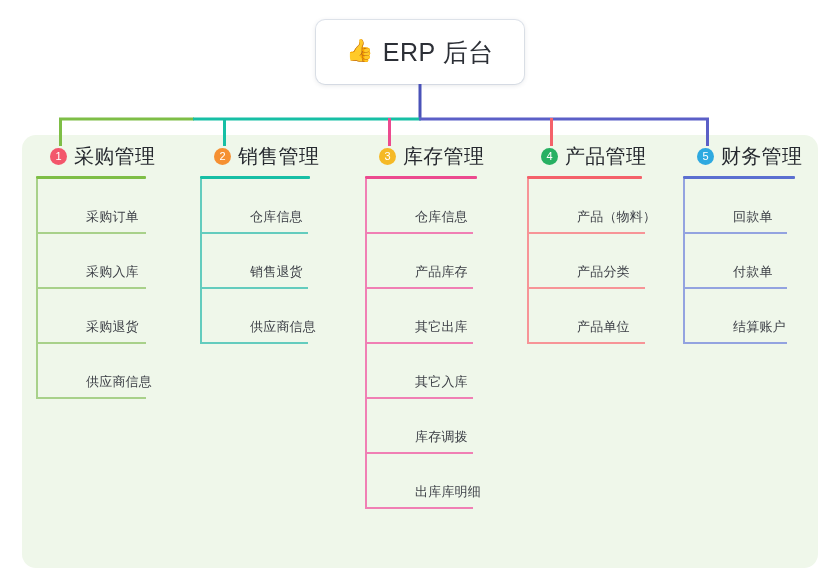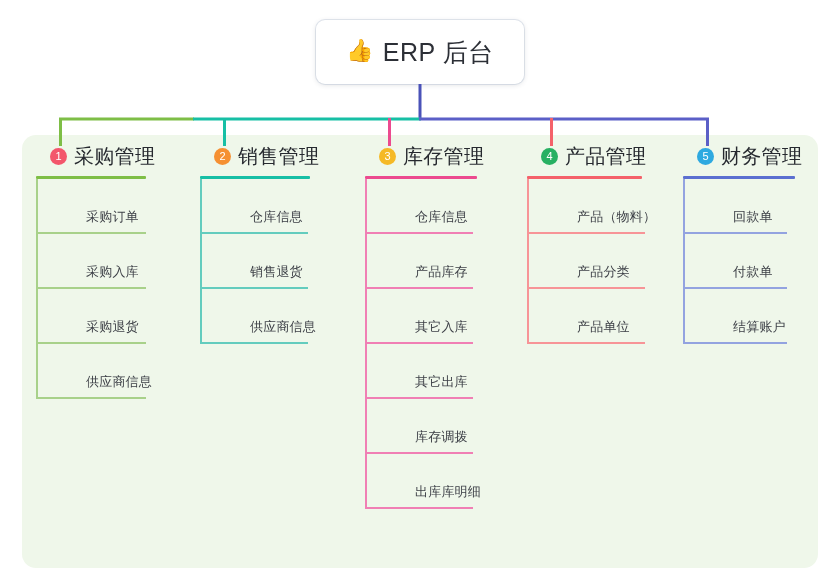--- a/index.html
+++ b/index.html
@@ -240,26 +240,26 @@
           <div class="leaf-text">仓库信息</div>
           <div class="leaf-rule" style="background: rgb(240, 127, 180); width: 108px;"></div>
         </div>
         <div class="leaf">
           <div class="leaf-spine" style="background: rgb(240, 127, 180);"></div>
           <div class="leaf-text">产品库存</div>
           <div class="leaf-rule" style="background: rgb(240, 127, 180); width: 108px;"></div>
         </div>
         <div class="leaf">
           <div class="leaf-spine" style="background: rgb(240, 127, 180);"></div>
+          <div class="leaf-text">其它出库</div>
+          <div class="leaf-rule" style="background: rgb(240, 127, 180); width: 108px;"></div>
+        </div>
+        <div class="leaf">
+          <div class="leaf-spine" style="background: rgb(240, 127, 180);"></div>
           <div class="leaf-text">其它入库</div>
-          <div class="leaf-rule" style="background: rgb(240, 127, 180); width: 108px;"></div>
-        </div>
-        <div class="leaf">
-          <div class="leaf-spine" style="background: rgb(240, 127, 180);"></div>
-          <div class="leaf-text">其它出库</div>
           <div class="leaf-rule" style="background: rgb(240, 127, 180); width: 108px;"></div>
         </div>
         <div class="leaf">
           <div class="leaf-spine" style="background: rgb(240, 127, 180);"></div>
           <div class="leaf-text">库存调拨</div>
           <div class="leaf-rule" style="background: rgb(240, 127, 180); width: 108px;"></div>
         </div>
         <div class="leaf">
           <div class="leaf-spine" style="background: rgb(240, 127, 180);"></div>
           <div class="leaf-text">出库库明细</div>

